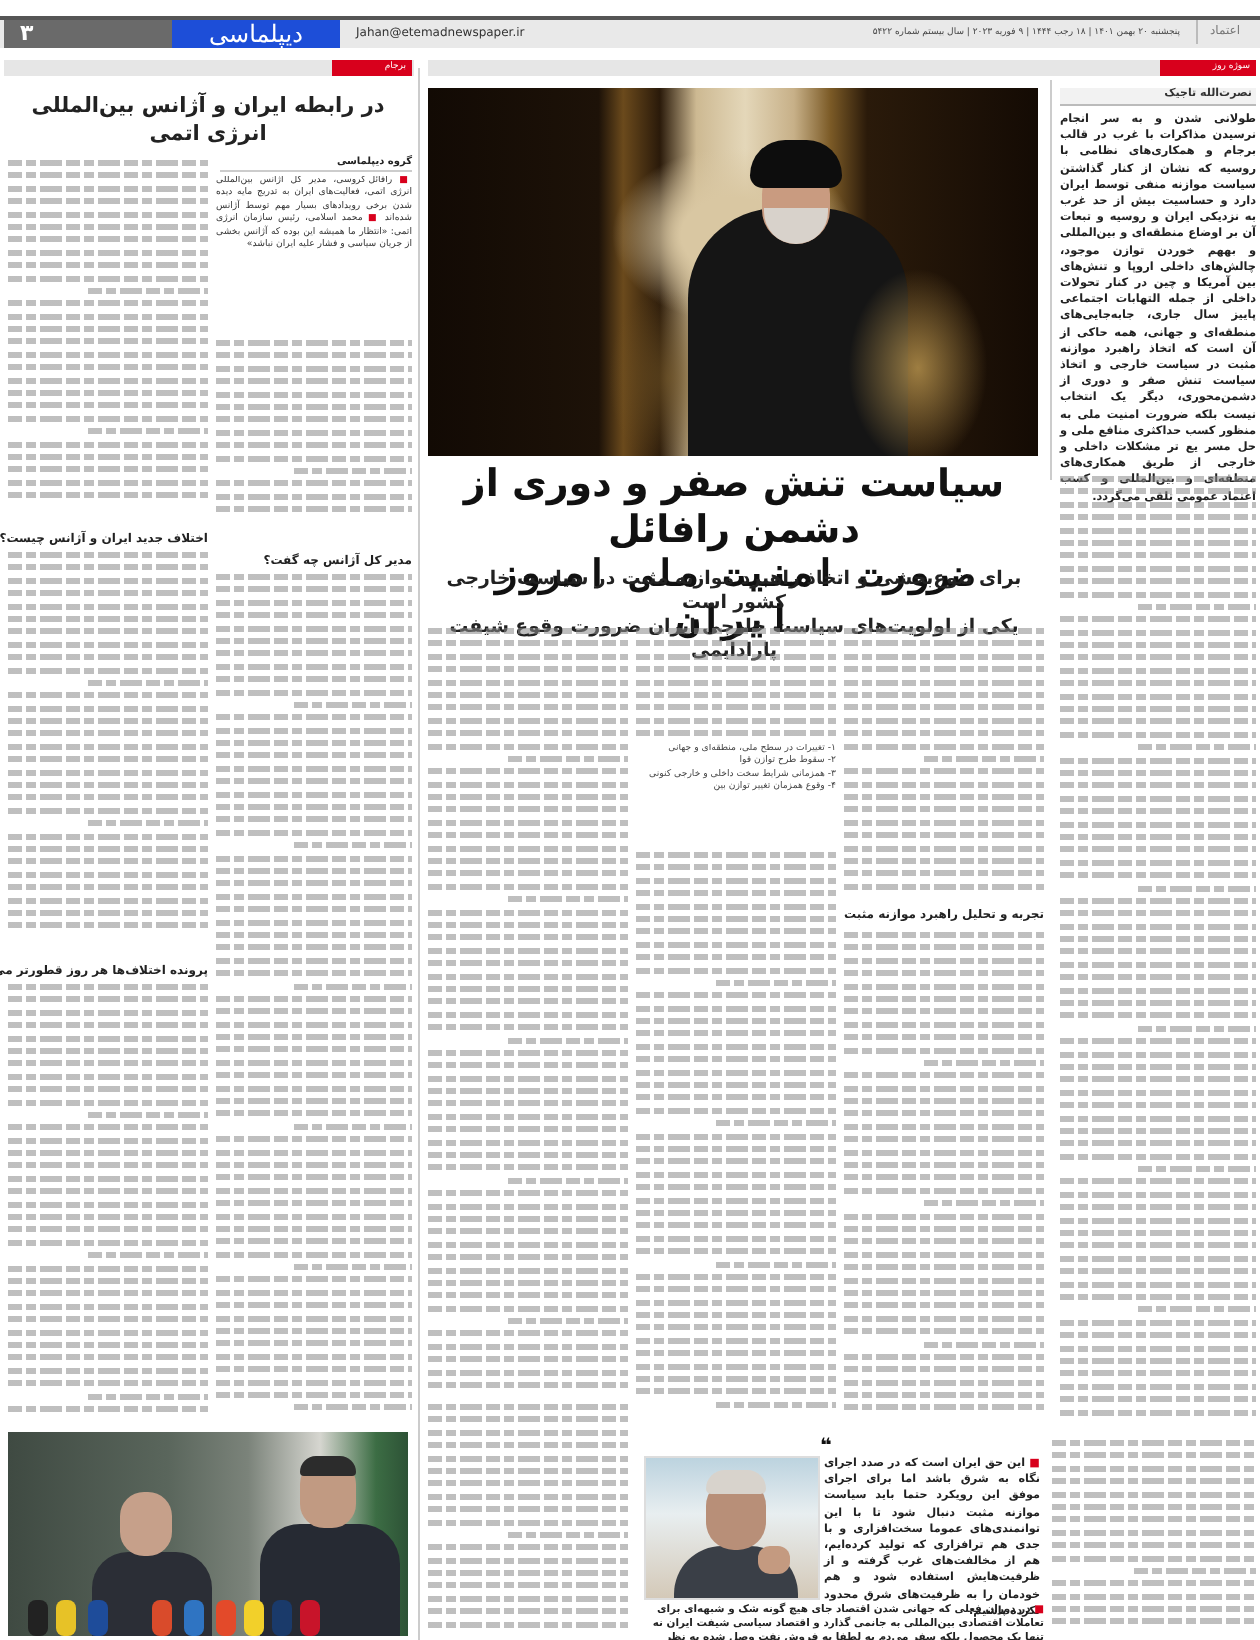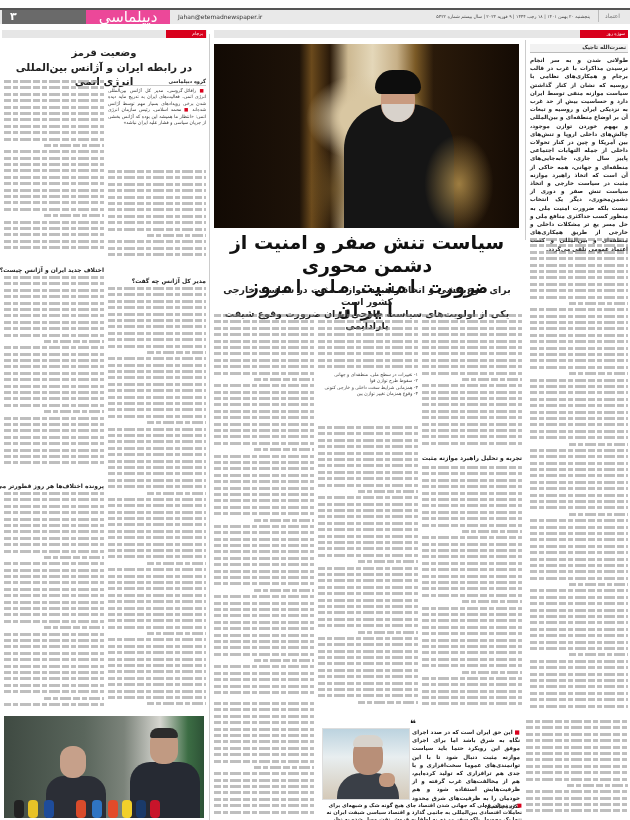--- a/index.html
+++ b/index.html
@@ -1,21 +1,21 @@
 <!DOCTYPE html>
 <html><head>
 <meta charset="utf-8">
 <style>
   * { box-sizing: border-box; margin: 0; padding: 0; }
   html, body { width: 630px; height: 820px; overflow: hidden; background: #fff; }
   body { font-family: "DejaVu Sans", sans-serif; color: #222; position: relative; }
 
   .topbar { position: absolute; left: 0; top: 8px; width: 630px; height: 16px; border-top: 2px solid #555; background: #e9e9e9; }
   .page-num { position: absolute; left: 2px; top: 10px; width: 84px; height: 14px; background: #6a6a6a; color: #fff; font-size: 11px; font-weight: bold; padding-left: 8px; line-height: 14px; }
-  .section-name { position: absolute; left: 86px; top: 10px; width: 84px; height: 14px; background: #ec4899; color: #fff; font-size: 15px; text-align: center; line-height: 14px; }
+  .section-name { position: absolute; left: 86px; top: 10px; width: 84px; height: 14px; background: #1d4ed8; color: #fff; font-size: 12px; text-align: center; line-height: 14px; }
   .email { position: absolute; left: 178px; top: 11px; font-size: 6px; color: #333; line-height: 12px; }
   .dateline { position: absolute; right: 40px; top: 11px; font-size: 4.5px; color: #444; line-height: 12px; direction: rtl; }
   .logo { position: absolute; right: 4px; top: 10px; width: 28px; height: 12px; font-size: 6px; color: #777; text-align: center; border-left: 1px solid #bbb; line-height: 12px; }
 
   .strip { position: absolute; height: 8px; background: #e6e6e6; }
   .tag { position: absolute; height: 8px; background: #d8001c; color: #fff; font-size: 4.5px; line-height: 8px; padding: 0 3px; direction: rtl; }
 
   .col-rule { position: absolute; top: 34px; width: 1px; background: #ccc; }
 
   .text-block { position: absolute; direction: rtl; text-align: justify; font-size: 4.6px; line-height: 6.4px; color: #666; overflow: hidden; }
@@ -80,21 +80,20 @@
 
 <div class="strip" style="left:2px; top:30px; width:205px;"></div>
 <div class="tag" style="left:166px; top:30px; width:40px;">برجام</div>
 <div class="strip" style="left:214px; top:30px; width:414px;"></div>
 <div class="tag" style="left:580px; top:30px; width:48px;">سوژه روز</div>
 
 <div class="col-rule" style="left:209px; height:786px;"></div>
 <div class="col-rule" style="left:525px; height:200px; top:40px;"></div>
 
 <div class="left-title">
-  <div class="l1">وضعیت قرمز</div>
   <div class="l2">در رابطه ایران و آژانس بین‌المللی انرژی اتمی</div>
 </div>
 <div class="byline-left">گروه دیپلماسی</div>
 
 <div class="text-block" style="left:4px; top:78px; width:100px; height:178px;">
   <div class="lines" id="lb1">
       <div class="line"></div>
       <div class="line"></div>
       <div class="line"></div>
       <div class="line"></div>
@@ -314,21 +313,21 @@
 <div class="main-photo">
   <div class="blur-l"></div>
   <div class="figure-robe"></div>
   <div class="figure-face"></div>
   <div class="figure-beard"></div>
   <div class="figure-turban"></div>
   <div class="blur-r"></div>
 </div>
 
 <div class="main-headline">
-  <div class="h1">سیاست تنش صفر و امنیت از دشمن محوری</div>
+  <div class="h1">سیاست تنش صفر و دوری از دشمن رافائل</div>
   <div class="h2">ضرورت امنیت ملی امروز ایران</div>
 </div>
 <div class="main-deck">
   <div>برای تنوع‌بخشی و اتخاذ راهبرد موازنه مثبت در سیاست خارجی کشور است</div>
   <div>یکی از اولویت‌های سیاست خارجی ایران ضرورت وقوع شیفت پارادایمی</div>
 </div>
 
 <div class="text-block" style="left:214px; top:312px; width:100px; height:384px;">
     <div class="lines" id="cb1">
       <div class="line"></div>

